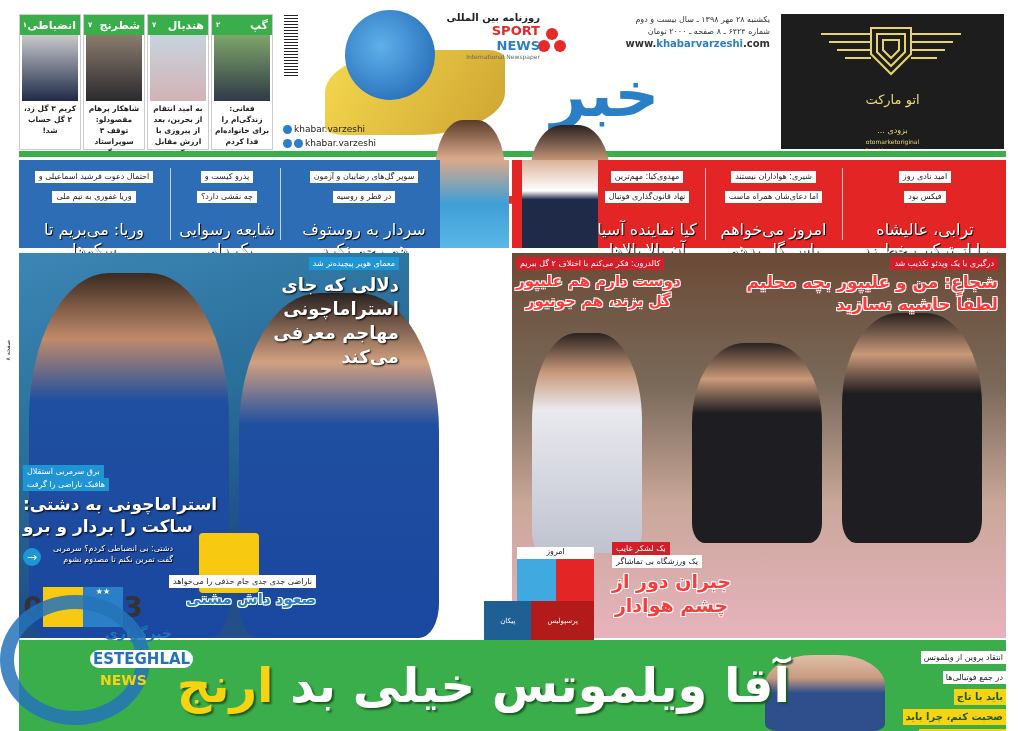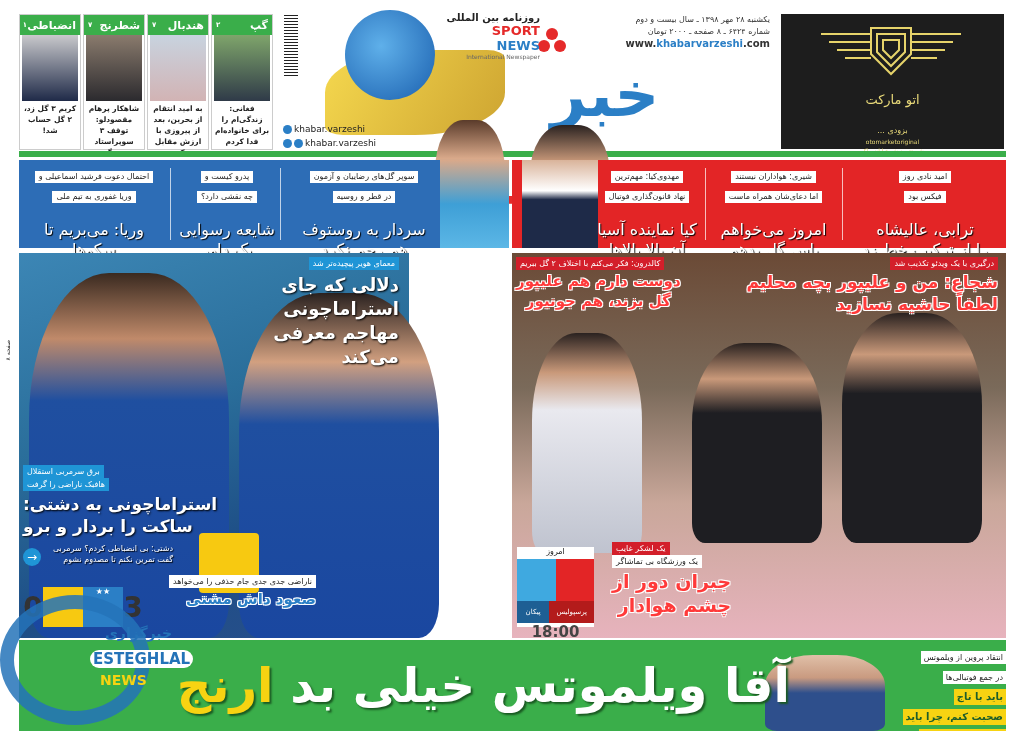--- a/index.html
+++ b/index.html
@@ -46,21 +46,21 @@
 .tag.red{background:#d31f2a;color:#fff}
 .tag.white{background:#fff;color:#222}
 .bigW{position:absolute;font-weight:bold;color:#fff;text-shadow:1px 1px 2px #000;text-align:right}
 .bigR{position:absolute;font-weight:bold;color:#ff3a3a;text-shadow:1px 1px 0 #fff,-1px -1px 0 #fff,1px -1px 0 #fff,-1px 1px 0 #fff;text-align:right}
 .matchbox{left:517px;top:547px;width:77px;height:80px;background:#fff}
 .matchbox .today{font-size:8px;text-align:center;color:#222;height:12px}
 .matchbox .teams{display:flex;height:42px}
 .matchbox .t1{flex:1;background:#e32526}
 .matchbox .t2{flex:1;background:#3fa9e0}
 .matchbox .names{display:flex;font-size:7px;color:#fff}
-.matchbox .names div{flex:1;text-align:center;padding:7px}
+.matchbox .names div{flex:1;text-align:center;padding:16px}
 .matchbox .n1{background:#b31b1b}
 .matchbox .n2{background:#1e5f94}
 .matchbox .time{font-size:15px;font-weight:bold;text-align:center;color:#444;direction:ltr}
 .scorebox{left:23px;top:587px;width:120px;height:40px;display:flex;direction:ltr;align-items:center}
 .scorebox .s{font-size:28px;font-weight:bold;color:#333;width:20px;text-align:center}
 .scorebox .c1{width:40px;height:40px;background:#f7c911}
 .scorebox .c2{width:40px;height:40px;background:#2b7fc6;color:#fff;font-size:8px;text-align:center}
 .bottombar{left:19px;top:640px;width:987px;height:91px;background:#3aae4a}
 .bottomhl{left:150px;top:650px;width:640px;font-size:48px;font-weight:bold;color:#fff;text-align:right;line-height:70px;text-shadow:2px 2px 2px #1a5a22}
 .bottomhl .y{color:#f7d312}
@@ -269,21 +269,21 @@
     <div>شجاع: من و علیپور بچه محلیم</div>
     <div>لطفاً حاشیه نسازید</div>
   </div>
   <div class="tag red" style="left:4px;top:4px">کالدرون: فکر می‌کنم با اختلاف ۲ گل ببریم</div>
   <div class="bigR" style="left:4px;top:18px;font-size:15px;line-height:20px;text-align:center">
     <div>دوست دارم هم علیپور</div>
     <div>گل بزند، هم جونیور</div>
   </div>
   <div class="tag red" style="left:100px;top:289px">یک لشکر غایب</div>
   <div class="tag white" style="left:100px;top:302px">یک ورزشگاه بی تماشاگر</div>
-  <div class="bigR" style="left:100px;top:316px;font-size:19px;line-height:24px;text-align:right">
+  <div class="bigR" style="left:100px;top:316px;font-size:19px;line-height:24px;text-align:center">
     <div>جبران دور از</div>
     <div>چشم هوادار</div>
   </div>
 </div>
 
 <div class="abs matchbox">
   <div class="today">امروز</div>
   <div class="teams">
     <div class="t1"></div>
     <div class="t2"></div>

